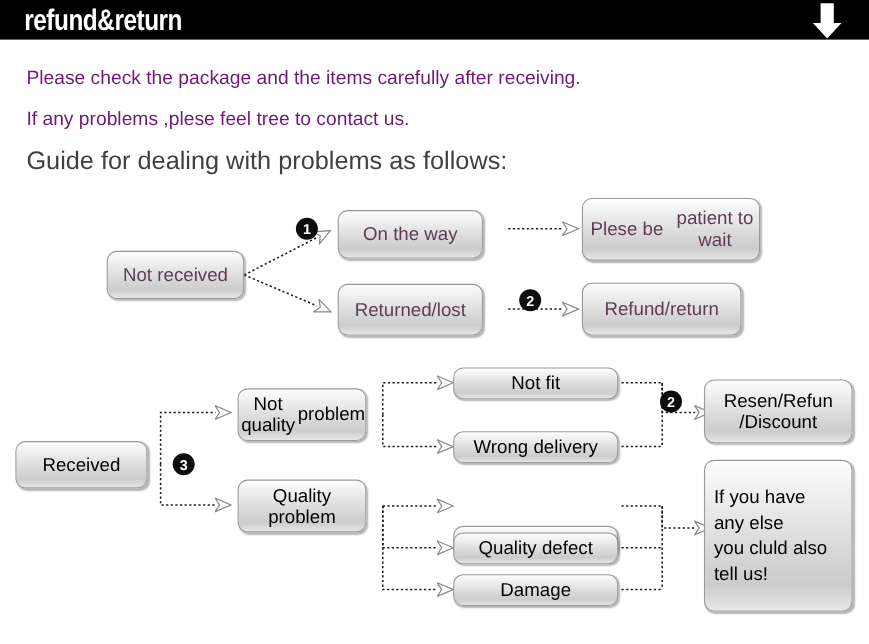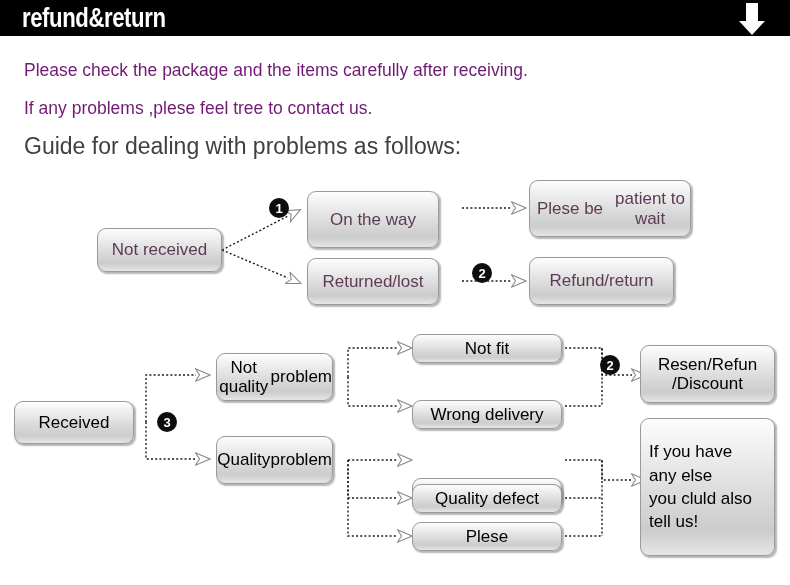--- a/index.html
+++ b/index.html
@@ -129,21 +129,21 @@
       <path d="M602,460 L602,536"></path>
     </g>
   </svg>
 
   <div class="box purple" style="left:97px;top:228px;width:125px;height:44px;">
     <span>Not received</span>
   </div>
 
   <div class="badge" style="left:269px;top:198px;">1</div>
 
-  <div class="box purple" style="left:307px;top:191px;width:132px;height:57px;">
+  <div class="box purple" style="left:307px;top:191px;width:132px;height:44px;">
     <span>On the way</span>
   </div>
 
   <div class="box purple" style="left:307px;top:258px;width:132px;height:47px;">
     <span>Returned/lost</span>
   </div>
 
   <div class="badge" style="left:472px;top:263px;">2</div>
 
   <div class="box purple" style="left:529px;top:180px;width:162px;height:57px;">
@@ -159,43 +159,43 @@
     <span>Received</span>
   </div>
 
   <div class="badge" style="left:157px;top:412px;">3</div>
 
   <div class="box" style="left:216px;top:353px;width:117px;height:48px;flex-direction:row;">
     <span>Not quality</span>
     <span>problem</span>
   </div>
 
-  <div class="box" style="left:216px;top:436px;width:117px;height:48px;flex-direction:row;">
+  <div class="box" style="left:216px;top:436px;width:117px;height:48px;flex-direction:column;">
     <span>Quality</span>
     <span>problem</span>
   </div>
 
   <div class="box" style="left:412px;top:334px;width:150px;height:29px;">
     <span>Not fit</span>
   </div>
 
-  <div class="box" style="left:412px;top:392px;width:150px;height:29px;margin-top:8px;">
+  <div class="box" style="left:412px;top:392px;width:150px;height:29px;">
     <span>Wrong delivery</span>
   </div>
 
   <div class="box" style="left:412px;top:446px;width:150px;height:29px;margin-top:32px;">
     <span>Color different</span>
   </div>
 
   <div class="box" style="left:412px;top:484px;width:150px;height:29px;">
     <span>Quality defect</span>
   </div>
 
   <div class="box" style="left:412px;top:522px;width:150px;height:29px;">
-    <span>Plese</span>
+    <span>Damage</span>
   </div>
 
   <div class="badge" style="left:600px;top:355px;">2</div>
 
   <div class="box" style="left:640px;top:345px;width:135px;height:58px;flex-direction:column;">
     <span>Resen/Refun</span>
     <span>/Discount</span>
   </div>
 
   <div class="box leftal" style="left:640px;top:418px;width:135px;height:138px;flex-direction:column;justify-content:center;">

